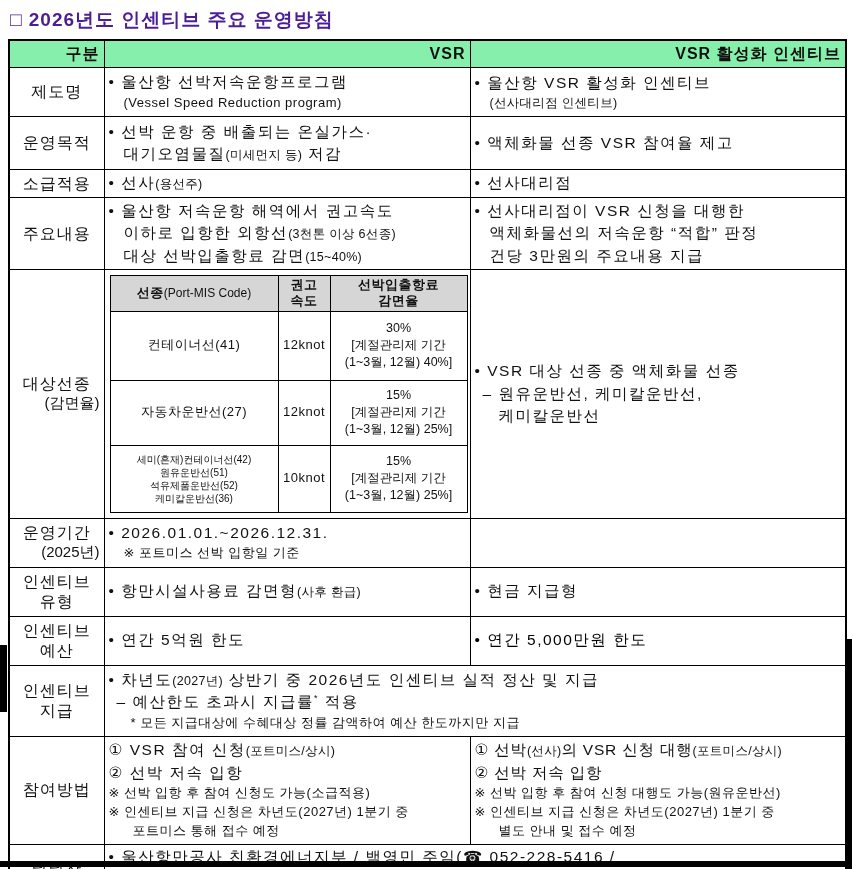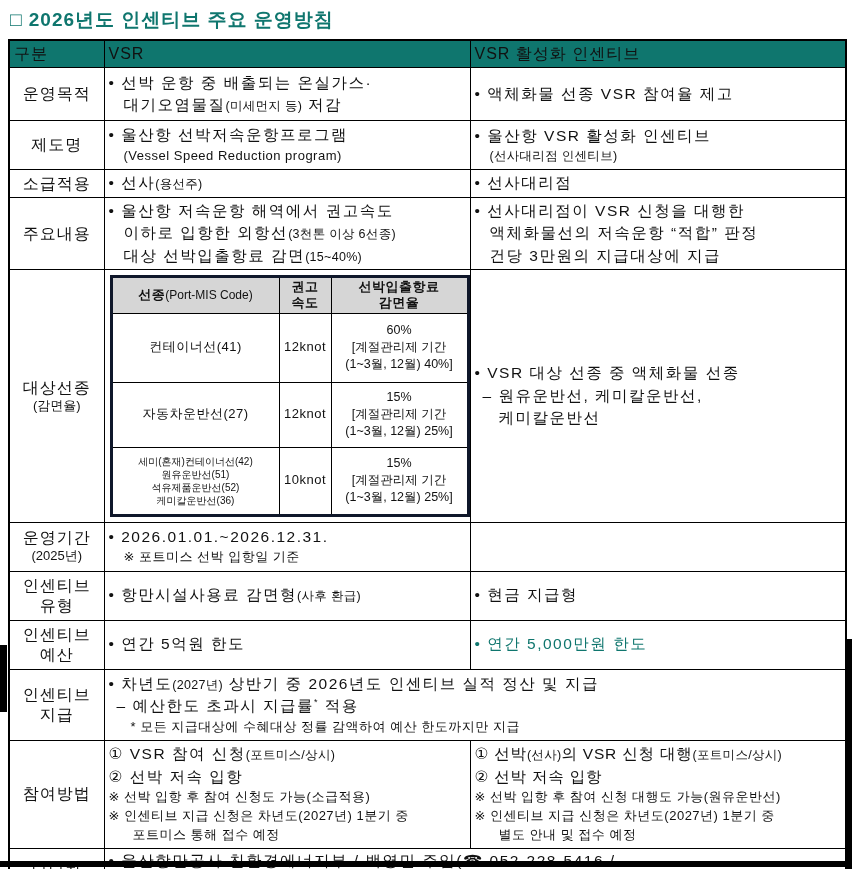--- a/index.html
+++ b/index.html
@@ -2,51 +2,51 @@
 <html><head>
 <meta charset="utf-8">
 <style>
   html,body{margin:0;padding:0;background:#fff;}
   body{
     width:852px;height:869px;position:relative;overflow:hidden;
     font-family:"Liberation Sans","DejaVu Sans",sans-serif;color:#111;
   }
   .title{
     font-size:19px;font-weight:bold;letter-spacing:1px;
-    padding:7px 0 6px 10px;color:#0f766e;
+    padding:7px 0 6px 10px;color:#4c1d95;
   }
   table.main{
     border-collapse:collapse;table-layout:fixed;
     margin-left:8px;width:837px;
     border:2px solid #000;
   }
   table.main td,table.main th{
     border:1px solid #000;vertical-align:middle;padding:1px 4px;
   }
   th.hdr{
-    background:#0f766e;font-size:16px;font-weight:normal;text-align:left;
+    background:#86efac;font-size:16px;font-weight:bold;text-align:right;
     letter-spacing:1px;height:24px;
   }
   td.lbl{
     text-align:center;font-size:16px;letter-spacing:1px;line-height:1.25;
   }
-  td.lbl .sub{font-size:13px;letter-spacing:0;}
+  td.lbl .sub{font-size:15px;letter-spacing:0;text-align:right;}
   td.cell{font-size:15.5px;letter-spacing:1.5px;line-height:1.45;padding-left:7px;}
   .ln{white-space:nowrap;}
   .ind1{padding-left:15px;}
   .ind2{padding-left:24px;}
   .sm{font-size:12.5px;letter-spacing:0.3px;}
   .note{font-size:13px;letter-spacing:0.5px;}
-  .blue{color:#0f766e;}
+  .blue{color:#000000;}
   .ul{}
   sup{font-size:9px;}
   
   table.inner{
     border-collapse:collapse;table-layout:fixed;margin:4px 0 4px 2px;
-    width:357px;border:3px solid #0f172a;
+    width:357px;border:1px solid #0f172a;
   }
   table.inner td,table.inner th{
     border:1px solid #000;text-align:center;vertical-align:middle;padding:1px 2px;
   }
   table.inner th{
     background:#d6d6d6;font-size:13px;font-weight:bold;letter-spacing:0.5px;line-height:1.25;
   }
   table.inner th .reg{font-weight:normal;font-size:12px;letter-spacing:0;}
   table.inner td{font-size:13px;letter-spacing:0.5px;line-height:1.3;}
   table.inner td .rate{font-size:12.5px;letter-spacing:0;line-height:1.35;}
@@ -72,39 +72,39 @@
       </colgroup>
 
     <tbody>
         <tr>
       <th class="hdr">구분</th>
       <th class="hdr">VSR</th>
       <th class="hdr">VSR 활성화 인센티브</th>
     </tr>
 
     <tr>
+      <td class="lbl" style="height:46px">제도명</td>
+      <td class="cell">
+        <div class="ln">• 울산항 선박저속운항프로그램</div>
+        <div class="ln ind1 note">(Vessel Speed Reduction program)</div>
+      </td>
+      <td class="cell">
+        <div class="ln">• 울산항 VSR 활성화 인센티브</div>
+        <div class="ln ind1 sm">(선사대리점 인센티브)</div>
+      </td>
+    </tr>
+
+    <tr>
       <td class="lbl" style="height:50px">운영목적</td>
       <td class="cell">
         <div class="ln">• 선박 운항 중 배출되는 온실가스·</div>
         <div class="ln ind1"><span>대기오염물질</span><span class="sm">(미세먼지 등)</span><span> 저감</span></div>
       </td>
       <td class="cell">
         <div class="ln">• 액체화물 선종 VSR 참여율 제고</div>
-      </td>
-    </tr>
-
-    <tr>
-      <td class="lbl" style="height:46px">제도명</td>
-      <td class="cell">
-        <div class="ln">• 울산항 선박저속운항프로그램</div>
-        <div class="ln ind1 note">(Vessel Speed Reduction program)</div>
-      </td>
-      <td class="cell">
-        <div class="ln">• 울산항 VSR 활성화 인센티브</div>
-        <div class="ln ind1 sm">(선사대리점 인센티브)</div>
       </td>
     </tr>
 
     <tr>
       <td class="lbl" style="height:25px">소급적용</td>
       <td class="cell">
         <div class="ln"><span>• 선사</span><span class="sm">(용선주)</span></div>
       </td>
       <td class="cell">
         <div class="ln">• 선사대리점</div>
@@ -114,21 +114,21 @@
     <tr>
       <td class="lbl" style="height:69px">주요내용</td>
       <td class="cell">
         <div class="ln">• 울산항 저속운항 해역에서 권고속도</div>
         <div class="ln ind1"><span>이하로 입항한 외항선</span><span class="sm">(3천톤 이상 6선종)</span></div>
         <div class="ln ind1"><span>대상 선박입출항료 감면</span><span class="sm">(15~40%)</span></div>
       </td>
       <td class="cell">
         <div class="ln">• 선사대리점이 VSR 신청을 대행한</div>
         <div class="ln ind1">액체화물선의 저속운항 “적합” 판정</div>
-        <div class="ln ind1">건당 3만원의 지급대상에 지급</div>
+        <div class="ln ind1">건당 3만원의 주요내용 지급</div>
       </td>
     </tr>
 
     <tr>
       <td class="lbl" style="height:245px">
         <div>대상선종</div>
         <div class="sub">(감면율)</div>
       </td>
       <td class="cell" style="padding-left:3px">
         <table class="inner">
@@ -146,21 +146,21 @@
                   </th>
             <th>
                     <div>선박입출항료</div>
                     <div>감면율</div>
                   </th>
           </tr>
           <tr>
             <td style="height:66px">컨테이너선(41)</td>
             <td>12knot</td>
             <td>
-              <div class="rate">60%</div>
+              <div class="rate">30%</div>
               <div class="rate">[계절관리제 기간</div>
               <div class="rate">(1~3월, 12월) 40%]</div>
             </td>
           </tr>
           <tr>
             <td style="height:62px">자동차운반선(27)</td>
             <td>12knot</td>
             <td>
               <div class="rate">15%</div>
               <div class="rate">[계절관리제 기간</div>

